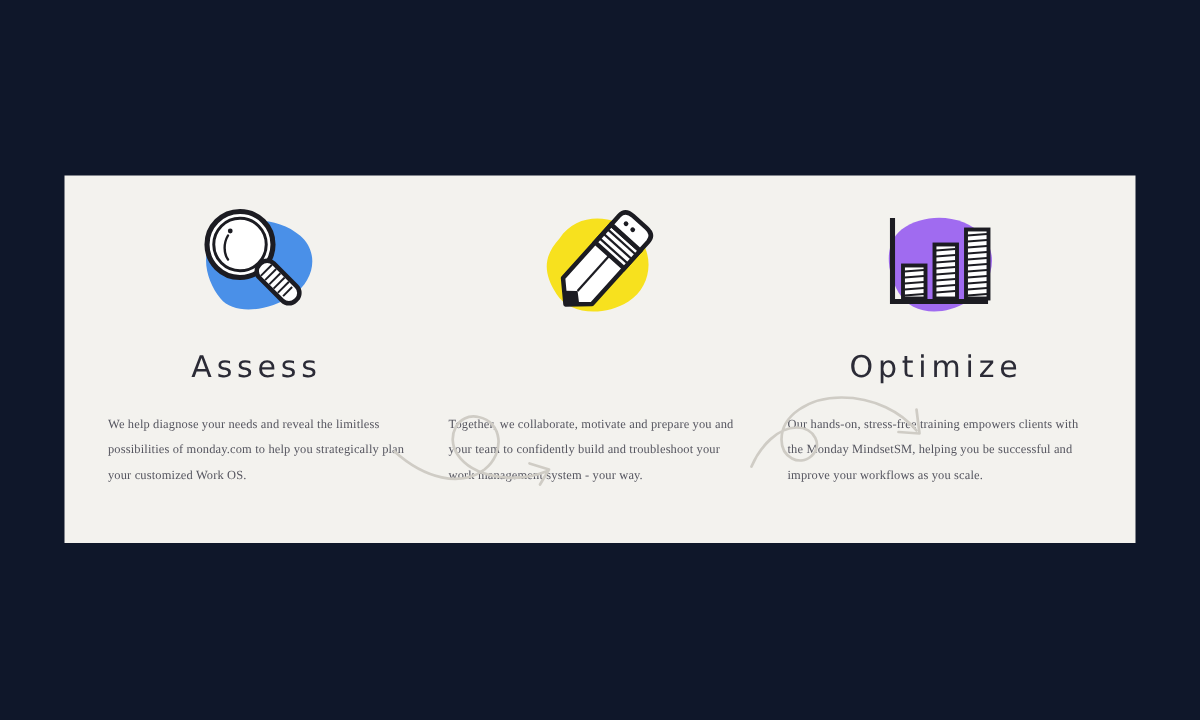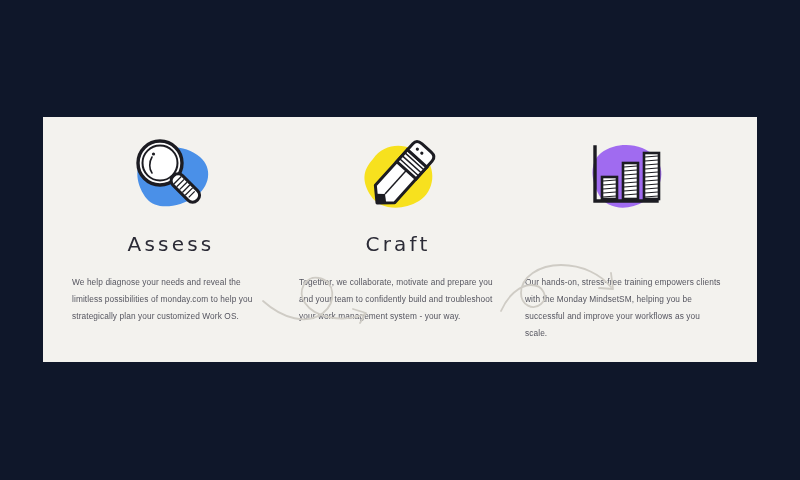--- a/index.html
+++ b/index.html
@@ -73,21 +73,21 @@
     letter-spacing: 3.2px;
     color: #2b2b36;
     white-space: nowrap;
   }
 
   .col-body {
     position: absolute;
     left: 14px;
     top: 157px;
     width: 198px;
-    font-family: Liberation Sans, sans-serif;
+    font-family: Liberation Serif, serif;
     font-size: 8.3px;
     line-height: 17px;
     letter-spacing: 0.1px;
     color: #55555f;
     text-align: left;
   }
 
   
   .arrow {
     position: absolute;
@@ -153,21 +153,20 @@
               </g>
 
               <path d="M44 22 L44 14 Q44 8 51 8 L63 8 Q70 8 70 14 L70 22 Z" fill="#ffffff" stroke="#1c1c22" stroke-width="3" stroke-linejoin="round"></path>
               <circle cx="51" cy="15" r="1.6" fill="#1c1c22"></circle>
               <circle cx="57" cy="15" r="1.6" fill="#1c1c22"></circle>
 
               <line x1="57" y1="38" x2="57" y2="70" stroke="#1c1c22" stroke-width="1.5"></line>
             </g>
           </svg>
         </div>
-        <div class="col-title">Craft</div>
         <div class="col-body">Together, we collaborate, motivate and prepare you and your team to confidently build and troubleshoot your work management system - your way.</div>
       </div>
 
       <div class="col col-2">
         <div class="icon-wrap">
           <svg width="110" height="96" viewBox="0 0 110 96">
 
             <path d="M32 24 C48 12 74 14 86 28 C98 42 92 62 76 72 C58 83 38 80 30 66 C22 52 20 34 32 24 Z" fill="#a06bf0"></path>
 
             <path d="M26 18 L26 72 L88 72" fill="none" stroke="#1c1c22" stroke-width="3.4" stroke-linecap="square"></path>
@@ -202,20 +201,21 @@
               <line x1="76" y1="44" x2="89" y2="43"></line>
               <line x1="76" y1="48" x2="89" y2="47"></line>
               <line x1="76" y1="52" x2="89" y2="51"></line>
               <line x1="76" y1="56" x2="89" y2="55"></line>
               <line x1="76" y1="60" x2="89" y2="59"></line>
               <line x1="76" y1="64" x2="89" y2="63"></line>
               <line x1="76" y1="68" x2="89" y2="67"></line>
             </g>
           </svg>
         </div>
+        <div class="col-title">Optimize</div>
         <div class="col-body">Our hands-on, stress-free training empowers clients with the Monday MindsetSM, helping you be successful and improve your workflows as you scale.</div>
       </div>
 
     </div>
 
     <svg class="arrow" id="arrow-1" width="120" height="62" viewBox="0 0 120 62">
       <path d="M2 32 C22 50 46 56 62 44 C76 33 74 12 58 9 C44 6 36 22 44 34 C54 49 82 54 104 45" fill="none" stroke="#cfccc5" stroke-width="1.8" stroke-linecap="round"></path>
       <path d="M92 40 L105 44 L99 54" fill="none" stroke="#cfccc5" stroke-width="1.8" stroke-linecap="round" stroke-linejoin="round"></path>
     </svg>
 

